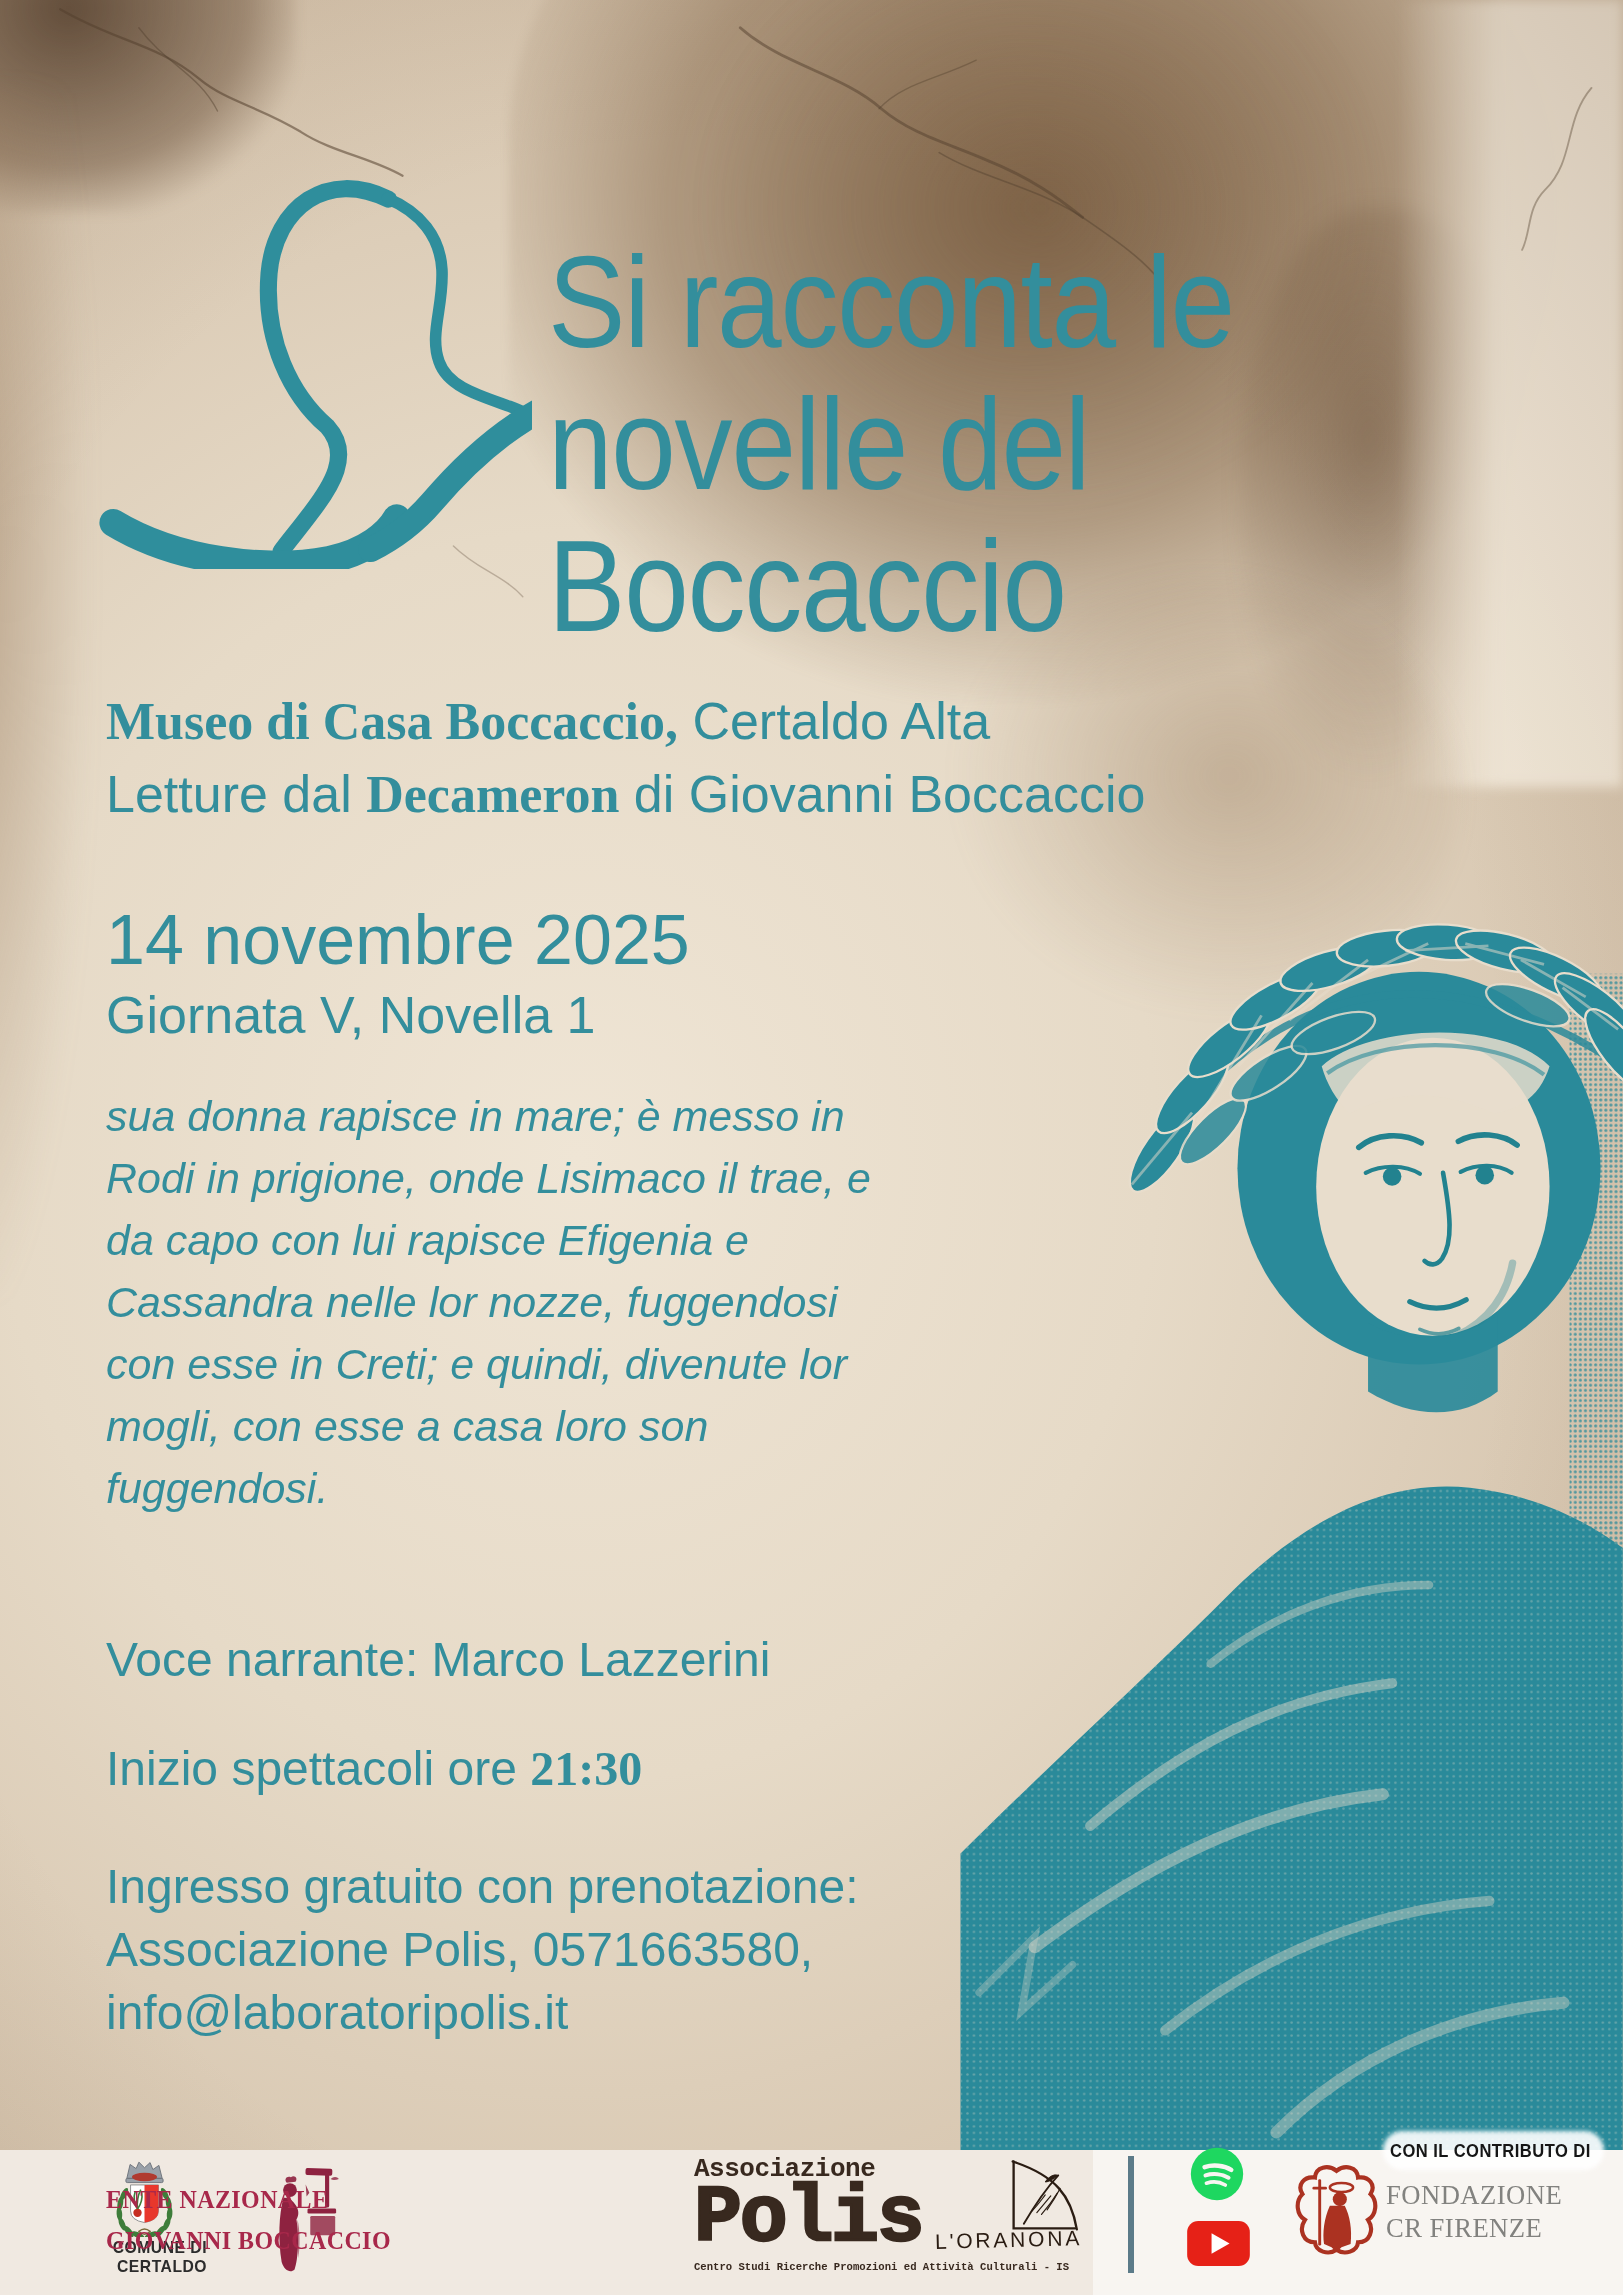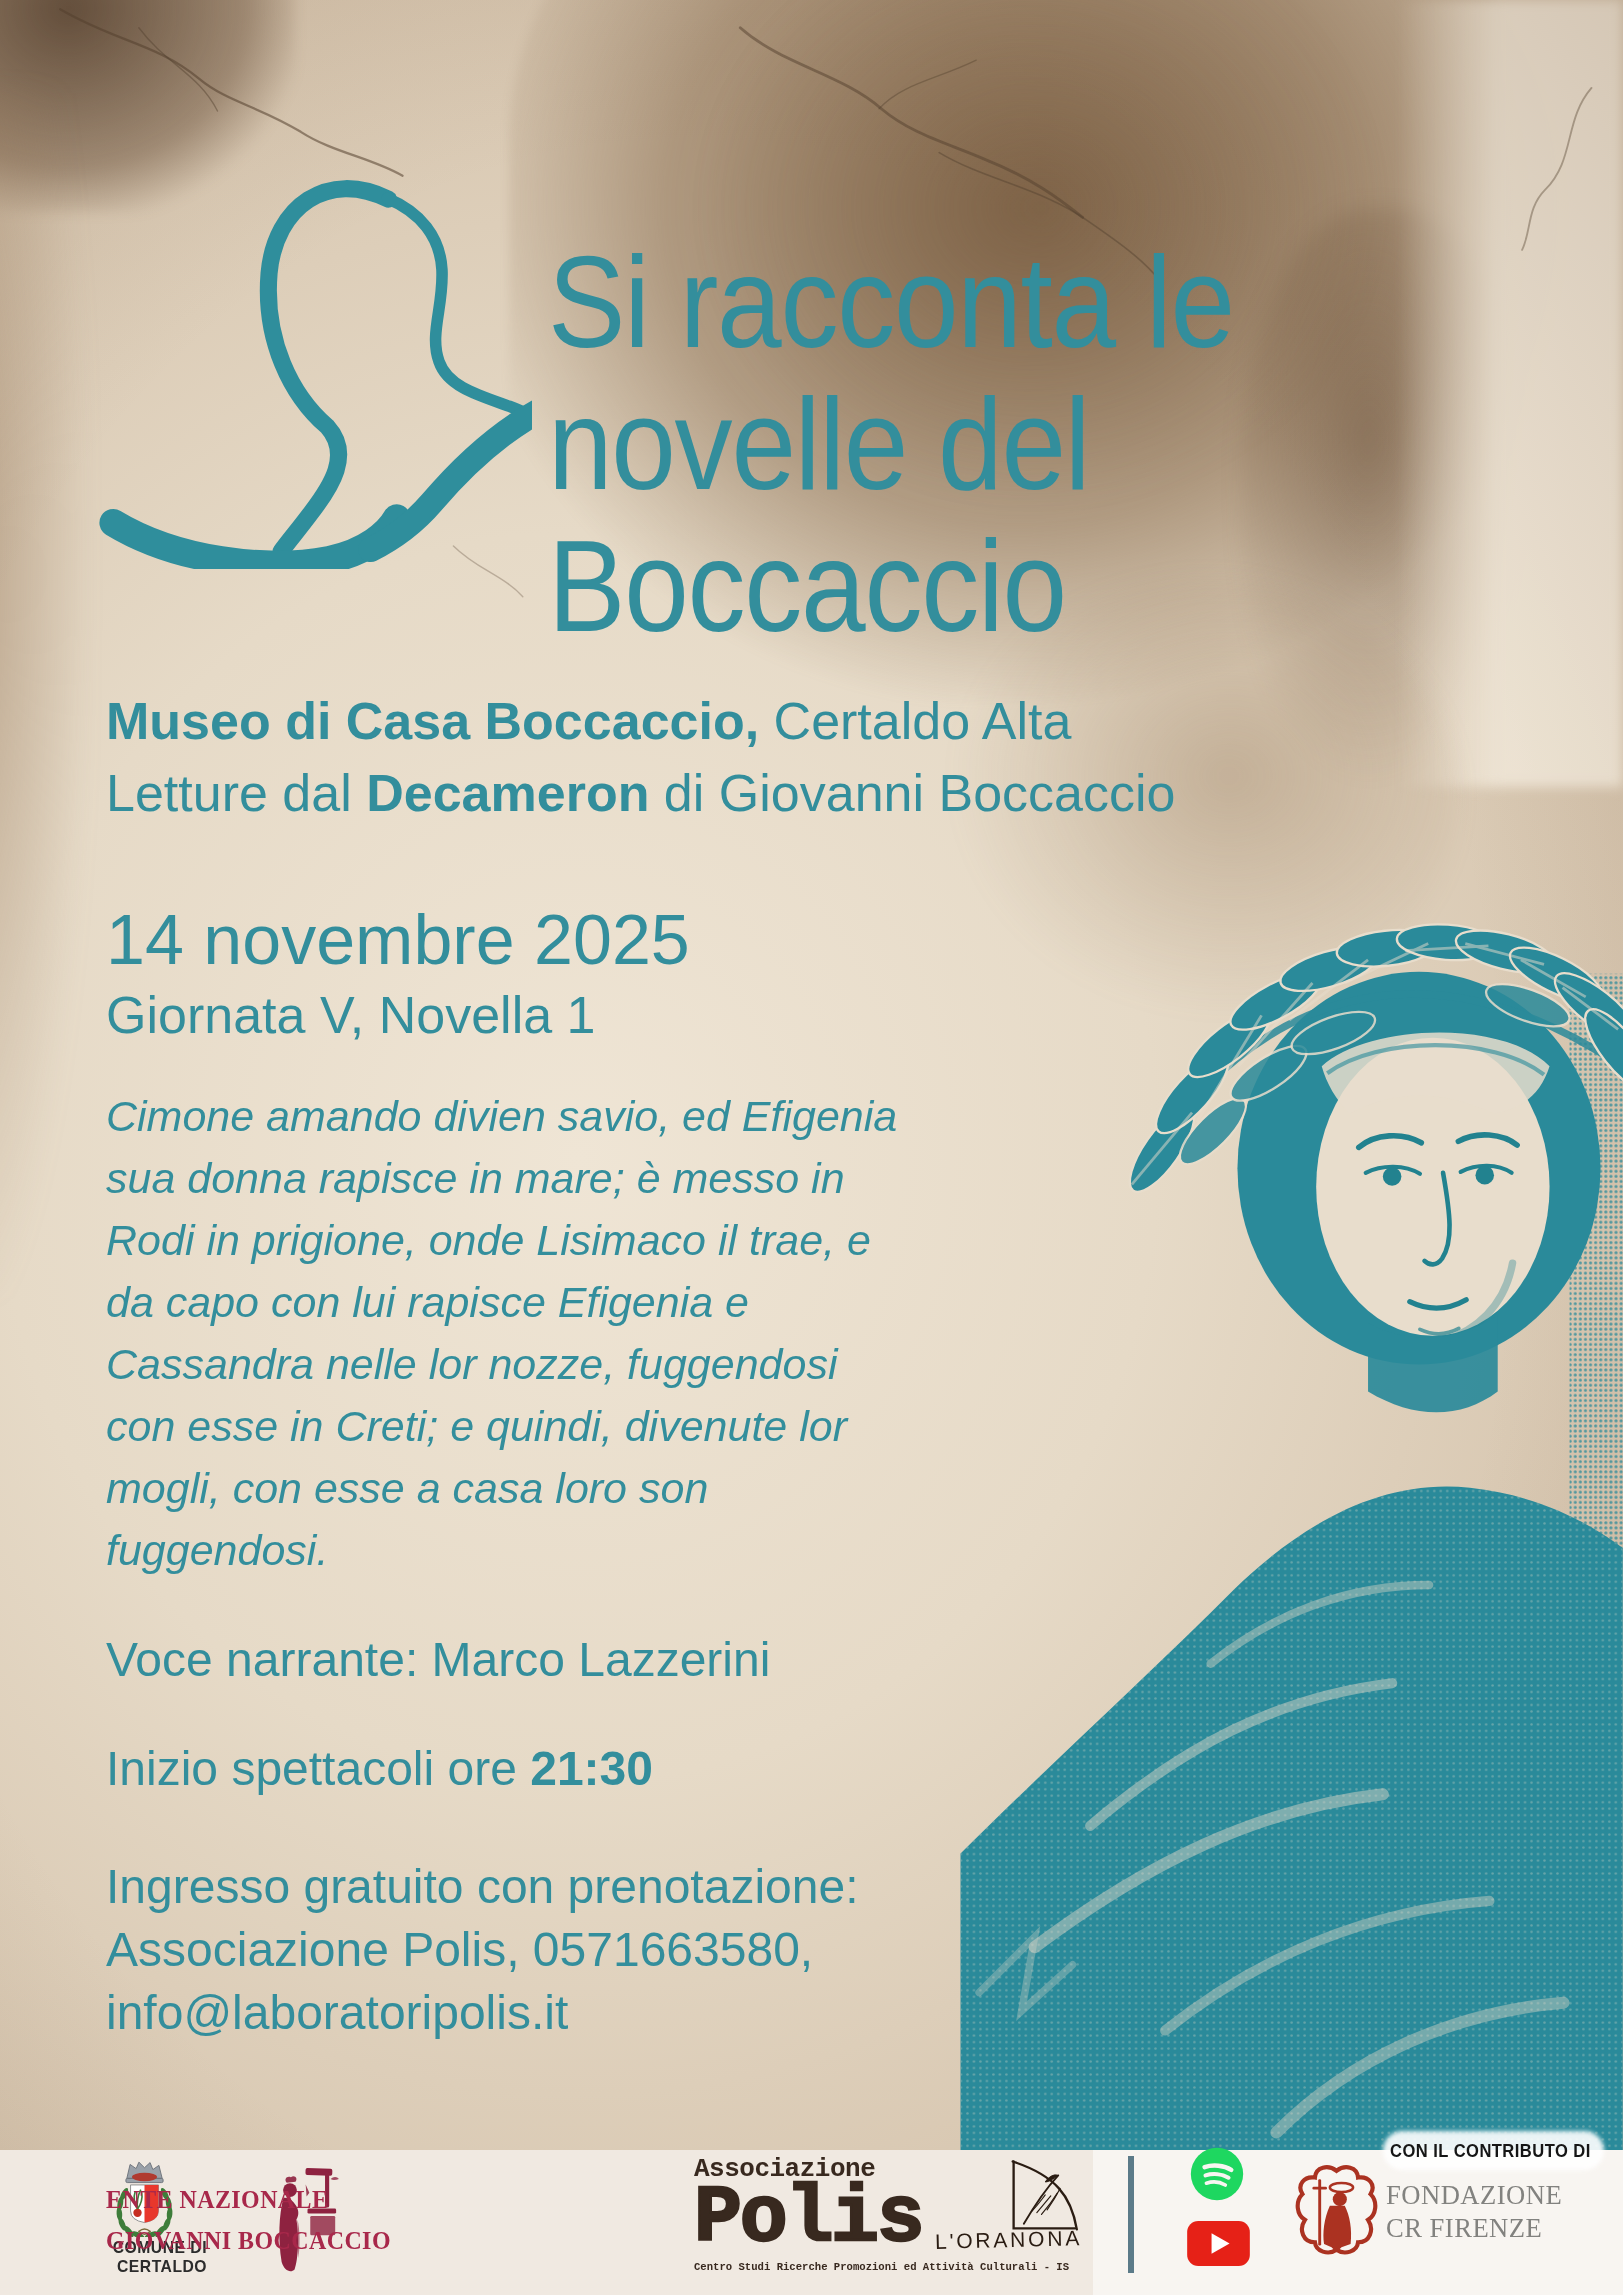--- a/index.html
+++ b/index.html
@@ -33,21 +33,21 @@
   .txt{position:absolute;color:#338e9c;white-space:nowrap;z-index:5;}
   .title{left:548px;top:231px;font-size:129px;line-height:142px;letter-spacing:-1.4px;
     transform:scaleX(.9);transform-origin:left top;}
   .venue{left:106px;top:685px;font-size:52px;line-height:72px;}
   .date{left:106px;top:900px;font-size:70px;font-weight:400;}
   .episode{left:106px;top:985px;font-size:52px;}
   .synopsis{left:106px;top:1085px;font-size:43px;line-height:62px;font-style:italic;}
   .narrator{left:106px;top:1632px;font-size:48px;}
   .time{left:106px;top:1741px;font-size:48px;}
   .booking{left:106px;top:1855px;font-size:48px;line-height:63px;}
-  .b{font-weight:700;}
+  .b{font-weight:700;font-family:Liberation Serif, serif;}
   
   .footer{position:absolute;left:0;top:2150px;width:1623px;height:145px;background:#f0e9e1;z-index:6;}
   .footer-panel{position:absolute;left:1093px;top:0;width:530px;height:145px;background:#f8f5f1;}
   .fitem{position:absolute;}
   .comune-text{left:82px;top:88px;width:125px;text-align:right;font-size:15.7px;font-weight:800;
     letter-spacing:0.5px;line-height:19px;color:#2b2b2b;}
   .ente-text{left:106px;top:29px;font-size:26px;line-height:41px;color:#a8284a;font-weight:700;
     font-family:"Liberation Serif",serif;letter-spacing:0.5px;transform:scaleX(.92);transform-origin:left top;white-space:nowrap;}
   .polis{left:694px;top:3.7px;width:167px;text-align:center;color:#38291f;font-family:Liberation Mono, monospace;}
   .polis-pre{font-size:26px;font-weight:700;letter-spacing:-0.5px;}
@@ -187,21 +187,20 @@
 
   <div class="txt venue">
     <div><span class="b">Museo di Casa Boccaccio,</span><span> Certaldo Alta</span></div>
     <div><span>Letture dal </span><span class="b">Decameron</span><span> di Giovanni Boccaccio</span></div>
   </div>
 
   <div class="txt date">14 novembre 2025</div>
   <div class="txt episode">Giornata V, Novella 1</div>
 
   <div class="txt synopsis">
-    <div>Cimone amando divien savio, ed Efigenia</div>
     <div>sua donna rapisce in mare; è messo in</div>
     <div>Rodi in prigione, onde Lisimaco il trae, e</div>
     <div>da capo con lui rapisce Efigenia e</div>
     <div>Cassandra nelle lor nozze, fuggendosi</div>
     <div>con esse in Creti; e quindi, divenute lor</div>
     <div>mogli, con esse a casa loro son</div>
     <div>fuggendosi.</div>
   </div>
 
   <div class="txt narrator">Voce narrante: Marco Lazzerini</div>

